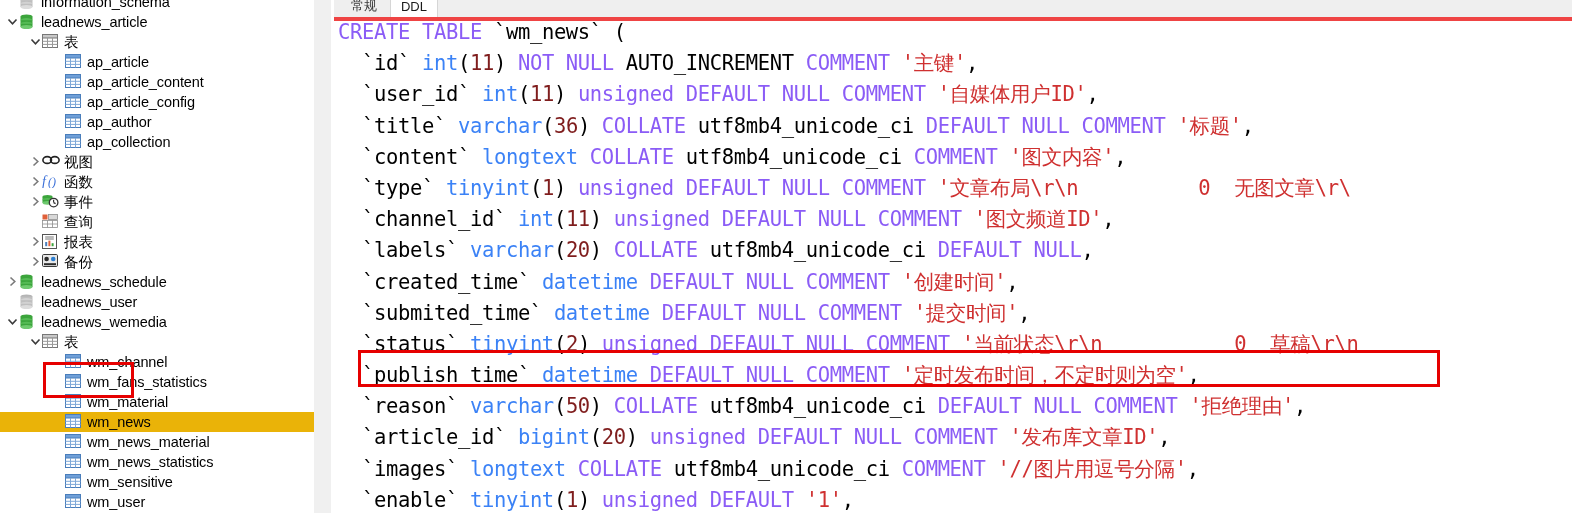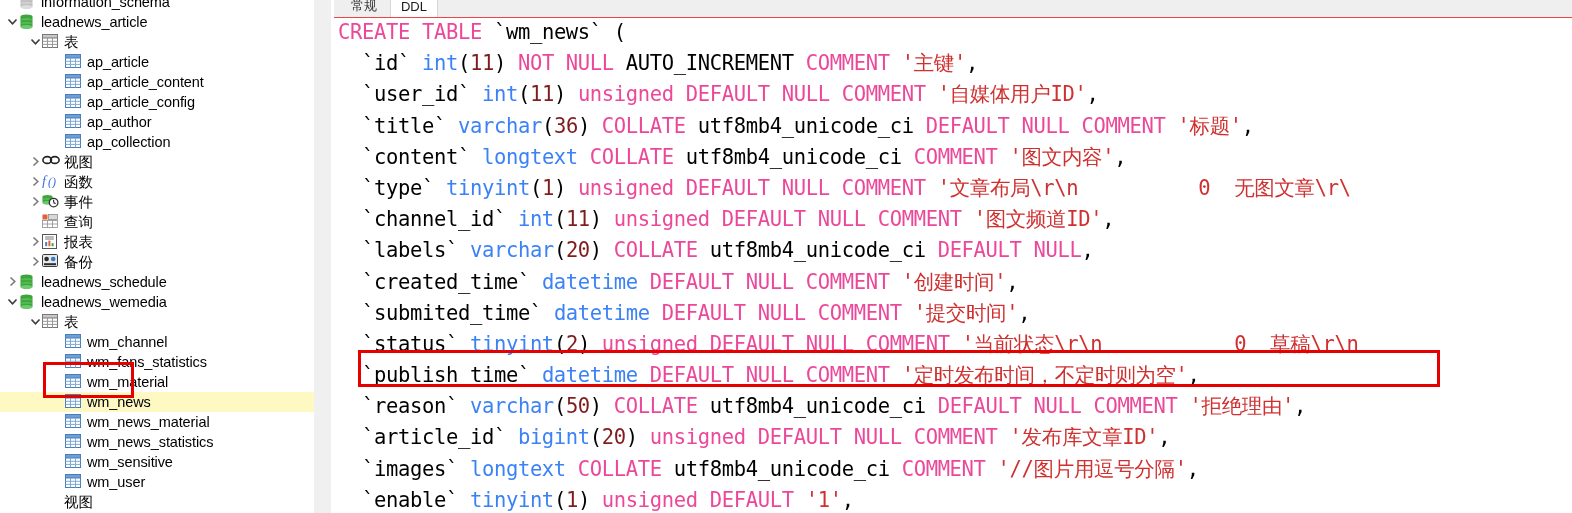--- a/index.html
+++ b/index.html
@@ -27,21 +27,21 @@
   #panel-divider{
     position:absolute;left:331px;top:0;width:3px;height:513px;
     background:#ffffff;border-right:1px solid #e3e3e3;
   }
 
   .tree-row{
     position:relative;height:20px;line-height:20px;
     white-space:nowrap;font-size:14.5px;color:#000;
     display:flex;align-items:center;
   }
-  .tree-row.sel{background:#fef9c3;}
+  .tree-row.sel{background:#eab308;}
   .twisty{
     width:13px;min-width:13px;height:20px;display:inline-block;
     position:relative;
   }
   .twisty svg{position:absolute;left:1px;top:4px;}
   .ticon{
     width:18px;min-width:18px;height:20px;display:inline-block;
     position:relative;margin-right:3px;
   }
   .ticon svg{position:absolute;left:0px;top:2px;}
@@ -53,21 +53,21 @@
     border:3px solid #e60000;pointer-events:none;
   }
 
   
   #ddl-panel{
     position:absolute;left:334px;top:0;width:1238px;height:513px;
     background:#ffffff;overflow:hidden;
   }
   #tabstrip{
     position:absolute;left:0;top:0;width:1238px;height:17px;
-    background:#efefef;border-bottom:1px solid #ef4444;
+    background:#efefef;border-bottom:4px solid #ef4444;
   }
   .tab{
     position:absolute;top:-6px;height:23px;line-height:23px;
     font-size:13px;color:#3a3a3a;text-align:center;
     padding:0 9px;box-sizing:border-box;
   }
   .tab.inactive{background:#efefef;}
   .tab.active{
     background:#ffffff;border:1px solid #d6d6d6;border-bottom:none;
     color:#1a1a1a;
@@ -79,21 +79,21 @@
     position:absolute;left:0px;top:17px;width:1238px;height:496px;
     font-family:"DejaVu Sans Mono","Liberation Mono",monospace;
     font-size:20.5px;
     line-height:31.2px;
     white-space:pre;
     overflow:hidden;
     color:#000000;
     letter-spacing:-0.35px;
   }
   .ln{height:31.2px;padding-left:4px;}
-  .kw{color:#ec4899;margin-top:45px;}
+  .kw{color:#8b5cf6;margin-top:45px;}
   .ty{color:#3b82f6;}
   .num{color:#7f1d1d;}
   .str{color:#cf3030;}
   .id{color:#000000;}
   .pl{color:#000000;}
 
   
   #articleid-box{
     position:absolute;left:24px;top:350px;width:1076px;height:31px;
     border:3px solid #e60000;pointer-events:none;
@@ -353,20 +353,36 @@
               <rect x="1.5" y="6.2" width="12" height="3.4" fill="#3ca53c"></rect>
               <ellipse cx="7.5" cy="9.8" rx="6" ry="2.1" fill="#55bb55"></ellipse>
               <rect x="1.5" y="9.8" width="12" height="3.2" fill="#3ca53c"></rect>
               <ellipse cx="7.5" cy="13" rx="6" ry="2.1" fill="#6ec96e"></ellipse>
             </svg>
           </span>
           <span class="tlabel">leadnews_schedule</span>
         </div>
         <div class="tree-row">
           <span style="display:inline-block;width:6px"></span>
+          <span class="twisty"></span>
+          <span class="ticon">
+            <svg width="15" height="16" viewBox="0 0 15 16" xmlns="http://www.w3.org/2000/svg">
+              <ellipse cx="7.5" cy="2.6" rx="6" ry="2.2" fill="#b4b4b4"></ellipse>
+              <rect x="1.5" y="2.6" width="12" height="3.4" fill="#bfbfbf"></rect>
+              <ellipse cx="7.5" cy="6.2" rx="6" ry="2.1" fill="#d2d2d2"></ellipse>
+              <rect x="1.5" y="6.2" width="12" height="3.4" fill="#bfbfbf"></rect>
+              <ellipse cx="7.5" cy="9.8" rx="6" ry="2.1" fill="#d2d2d2"></ellipse>
+              <rect x="1.5" y="9.8" width="12" height="3.2" fill="#bfbfbf"></rect>
+              <ellipse cx="7.5" cy="13" rx="6" ry="2.1" fill="#dcdcdc"></ellipse>
+            </svg>
+          </span>
+          <span class="tlabel">leadnews_user</span>
+        </div>
+        <div class="tree-row">
+          <span style="display:inline-block;width:6px"></span>
           <span class="twisty">
             <svg width="11" height="11" viewBox="0 0 11 11" xmlns="http://www.w3.org/2000/svg">
               <polyline points="1.5,3.5 5.5,7.8 9.5,3.5" fill="none" stroke="#3a3a3a" stroke-width="1.6"></polyline>
             </svg>
           </span>
           <span class="ticon">
             <svg width="15" height="16" viewBox="0 0 15 16" xmlns="http://www.w3.org/2000/svg">
               <ellipse cx="7.5" cy="2.6" rx="6" ry="2.2" fill="#3ca53c"></ellipse>
               <rect x="1.5" y="2.6" width="12" height="3.4" fill="#3ca53c"></rect>
               <ellipse cx="7.5" cy="6.2" rx="6" ry="2.1" fill="#55bb55"></ellipse>

